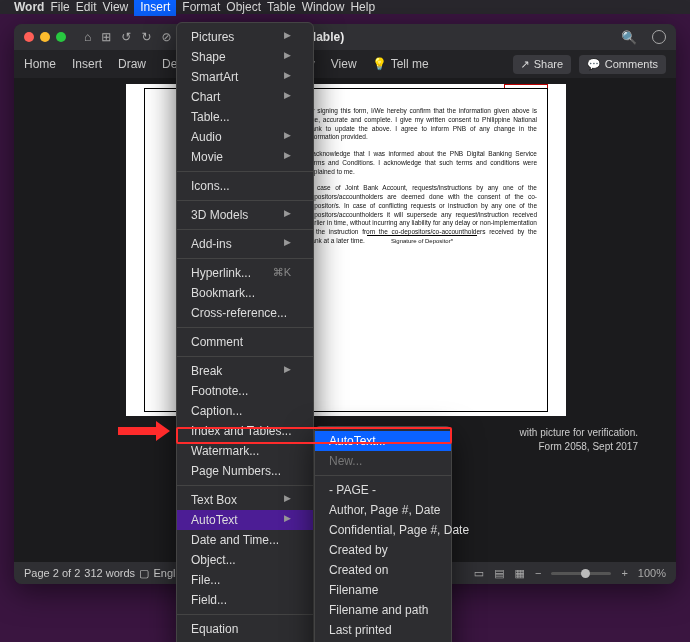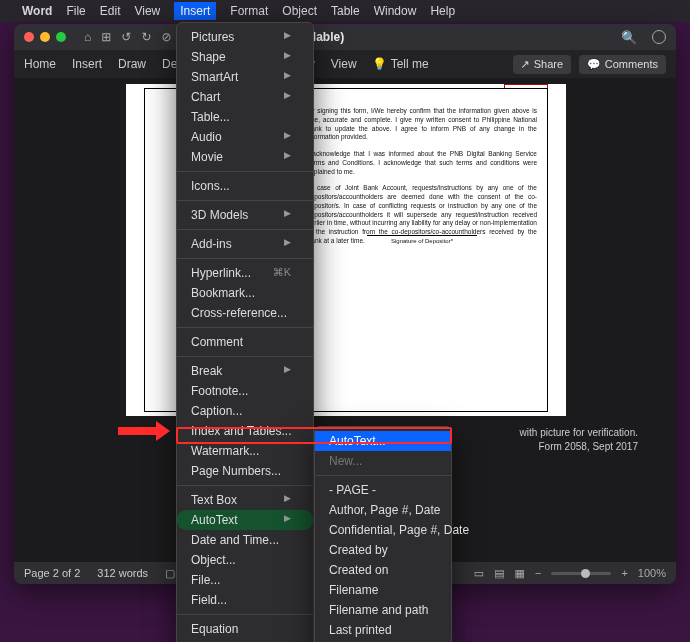--- a/index.html
+++ b/index.html
@@ -1,19 +1,19 @@
 <!DOCTYPE html>
 <html><head>
 <meta charset="utf-8">
 <style>
   * { margin: 0; padding: 0; box-sizing: border-box; font-family: -apple-system, "Helvetica Neue", Arial, sans-serif; }
   body { width: 690px; height: 642px; background: #3a1540; overflow: hidden; position: relative; }
 
   
-  .menubar { height: 22px; background: rgba(40,40,44,.95); display: flex; align-items: center; padding-left: 8px; color: #ddd; font-size: 12px; gap: 14px; }
+  .menubar { height: 14px; background: rgba(40,40,44,.95); display: flex; align-items: center; padding-left: 8px; color: #ddd; font-size: 12px; gap: 6px; }
   .menubar .apple { font-size: 13px; }
   .menubar .app { font-weight: 600; }
   .menubar .item.active { background:#0a62ff; color:#fff; padding:2px 6px; border-radius:0; margin:-2px 0; }
 
   
   .window { position: absolute; left: 14px; top: 24px; right: 14px; height: 560px; background: #2a2a2e; border-radius: 8px; box-shadow: 0 8px 30px rgba(0,0,0,.5); overflow: visible; }
   .titlebar { height: 26px; background: #303034; display: flex; align-items: center; padding: 0 10px; gap: 8px; border-top-left-radius:8px; border-top-right-radius:8px;}
   .traffic { display:flex; gap:6px; }
   .traffic span { width:10px; height:10px; border-radius:50%; display:inline-block; }
   .t-close{background:#ff5f57}.t-min{background:#febc2e}.t-max{background:#28c840}
@@ -32,33 +32,33 @@
   .page { position:absolute; top:6px; left:112px; width:440px; height:332px; background:#fff; }
   .doc-inner { position:absolute; left:18px; right:18px; top:4px; bottom:4px; border:1px solid #000; background:#fff; }
   .doc-text { position:absolute; right:10px; top:18px; width:230px; font-size:6.5px; line-height:1.35; color:#111; text-align:justify;}
   .doc-text p{margin-bottom:8px;}
   .sig-area{position:absolute; right:70px; top:146px; width:110px; text-align:center; font-size:6px; color:#111;}
   .sig-line{border-top:1px solid #000; margin-bottom:2px;}
   .footer-txt{position:absolute; right:38px; top:348px; font-size:10px; color:#ccc; text-align:right; line-height:1.4;}
   .logo{position:absolute;right:18px;top:0;width:44px;height:12px;background:#fff;border:1px solid #b00;color:#c00;font-size:6px;font-style:italic;font-weight:bold;text-align:center;line-height:10px;}
 
   
-  .status { position:absolute; left:0; right:0; bottom:0; height:22px; background:#2f2f33; display:flex; align-items:center; color:#ccc; font-size:11px; padding:0 10px; gap:17px; border-bottom-left-radius:8px; border-bottom-right-radius:8px;}
+  .status { position:absolute; left:0; right:0; bottom:0; height:22px; background:#2f2f33; display:flex; align-items:center; color:#ccc; font-size:11px; padding:0 10px; gap:4px; border-bottom-left-radius:8px; border-bottom-right-radius:8px;}
   .status .spacer{flex:1}
   .view-icons{display:flex;gap:10px;align-items:center;color:#aaa;font-size:11px;}
   .slider{width:60px;height:3px;background:#555;border-radius:2px;position:relative;}
   .slider::after{content:"";position:absolute;left:30px;top:-3px;width:9px;height:9px;background:#bbb;border-radius:50%;}
 
   
   .menu { position:absolute; background:#2d2d30; border:1px solid #444; border-radius:6px; padding:4px 0; font-size:12px; color:#ddd; box-shadow:0 10px 30px rgba(0,0,0,.6); }
   .menu-item{padding:3px 22px 3px 14px; display:flex; align-items:flex-start; justify-content:space-between; white-space:nowrap; cursor:default;}
   .menu-item .arrow{font-size:9px;color:#999;margin-left:20px;}
   .menu-item .shortcut{font-size:11px;color:#888;margin-left:20px;}
   .menu-sep{height:1px;background:#444;margin:4px 0;}
-  .menu-item.hover{background:#14532d;border-radius:9px;}
+  .menu-item.hover{background:#4c1d95;}
   #insert-menu{left:176px; top:22px; width:138px;}
   #autotext-menu{left:314px; top:426px; width:138px; border:1px solid #444;}
   #autotext-menu .hl{background:#0a62ff;color:#fff;}
   #autotext-menu .dim{color:#777;}
   .red-rect{position:absolute; border:2px solid #ff2b2b; border-radius:2px; pointer-events:none;}
   #rect1{left:176px; top:427px; width:276px; height:17px;}
   .arrow-ptr{position:absolute; left:118px; top:427px;}
   .arrow-ptr .shaft{width:38px;height:8px;background:#ff2b2b;}
   .arrow-ptr .head{width:0;height:0;border-top:10px solid transparent;border-bottom:10px solid transparent;border-left:14px solid #ff2b2b;position:absolute;left:38px;top:-6px;}
 

